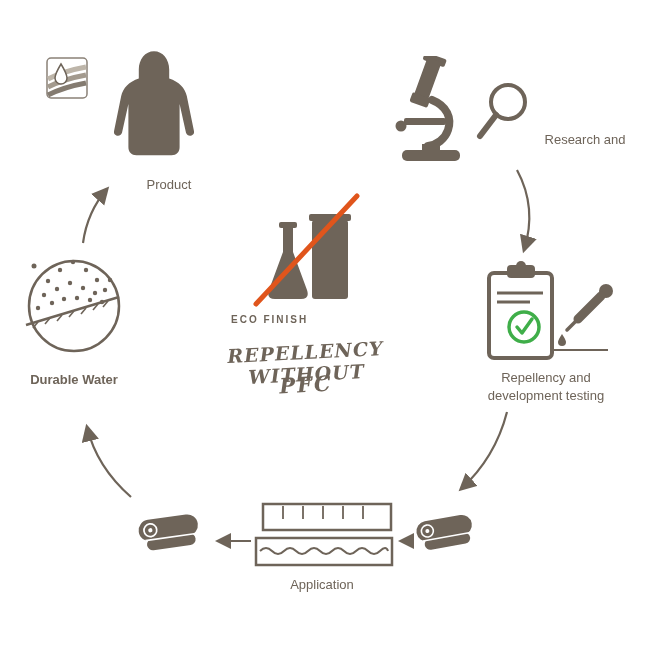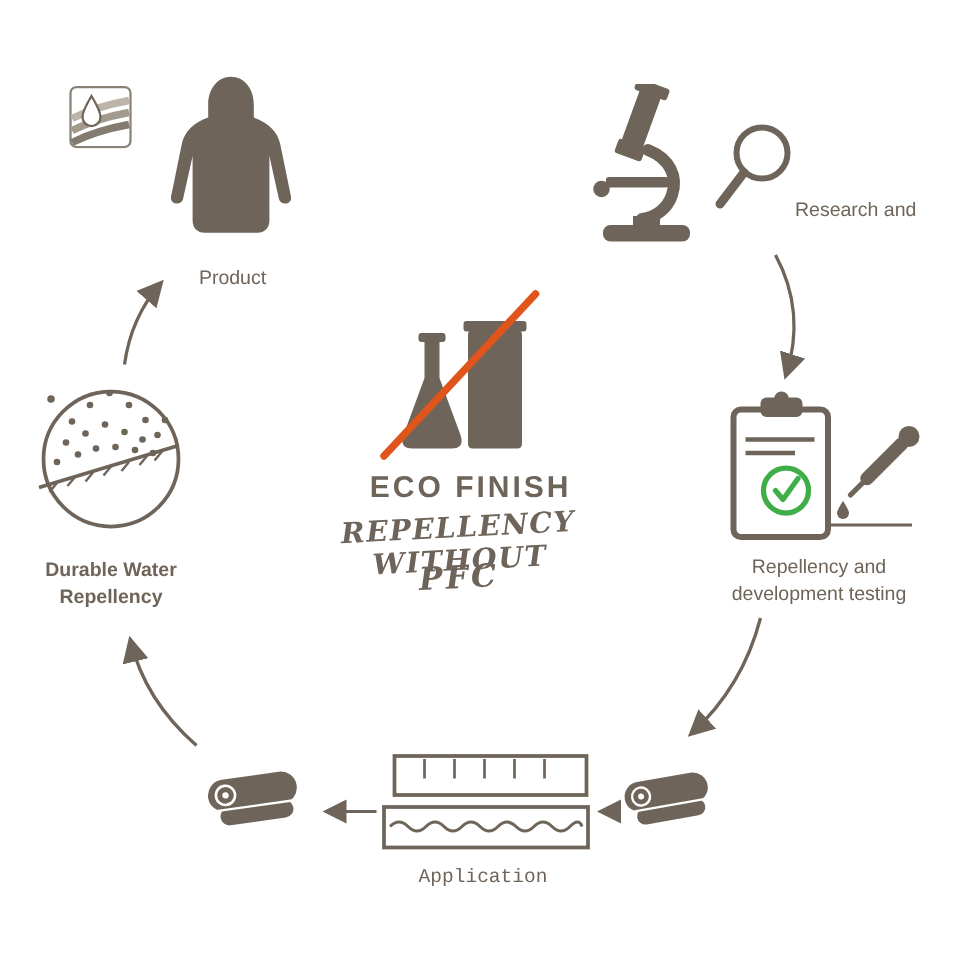--- a/index.html
+++ b/index.html
@@ -12,29 +12,29 @@
     overflow:hidden;
   }
   .diagram-svg{position:absolute;left:0;top:0;}
   .label{
     position:absolute;
     color:#6e6459;
     font-size:13px;
     line-height:18px;
     text-align:center;
   }
-  .label.left-align{text-align:left;}
+  .label.left-align{text-align:center;}
   .label.bold{font-weight:700;}
   .brand{
     position:absolute;
     left:231px;top:314px;width:150px;
-    text-align:right;
+    text-align:left;
     color:#6e6459;
     font-weight:700;
-    font-size:20px;
+    font-size:10px;
     letter-spacing:2px;
   }
   .tagline{
     position:absolute;
     text-align:center;
     color:#6e6459;
     font-family:"DejaVu Serif",serif;
     font-style:italic;
     font-weight:700;
     transform:rotate(-3deg);
@@ -191,35 +191,34 @@
           <circle cx="77" cy="298" r="2.2"></circle>
         <circle cx="90" cy="300" r="2.2"></circle>
           <circle cx="102" cy="302" r="2.2"></circle>
         <circle cx="38" cy="308" r="2.2"></circle>
           <circle cx="110" cy="280" r="2.2"></circle>
         <circle cx="34" cy="266" r="2.5"></circle>
       </g>
     </g>
   </svg>
 
-  <div class="label" style="left:95px;top:176px;width:120px;">Product</div>
+  <div class="label" style="left:109px;top:176px;width:120px;">Product</div>
 
   <div class="label left-align" style="left:530px;top:131px;width:110px;">
     <div>Research and</div>
   </div>
 
   <div class="label" style="left:466px;top:369px;width:160px;">
     <div>Repellency and</div>
     <div>development testing</div>
   </div>
 
-  <div class="label" style="left:262px;top:576px;width:120px;font-family:Liberation Mono, monospace;">Application</div>
+  <div class="label" style="left:262px;top:576px;width:120px;">Application</div>
 
   <div class="label bold" style="left:10px;top:371px;width:128px;">
     <div>Durable Water</div>
-    <div>Repellency</div>
   </div>
 
   <div class="brand">ECO FINISH</div>
   <div class="tagline tagline-1">REPELLENCY WITHOUT</div>
   <div class="tagline tagline-2">PFC</div>
 
 </div>
 
 </body></html>

